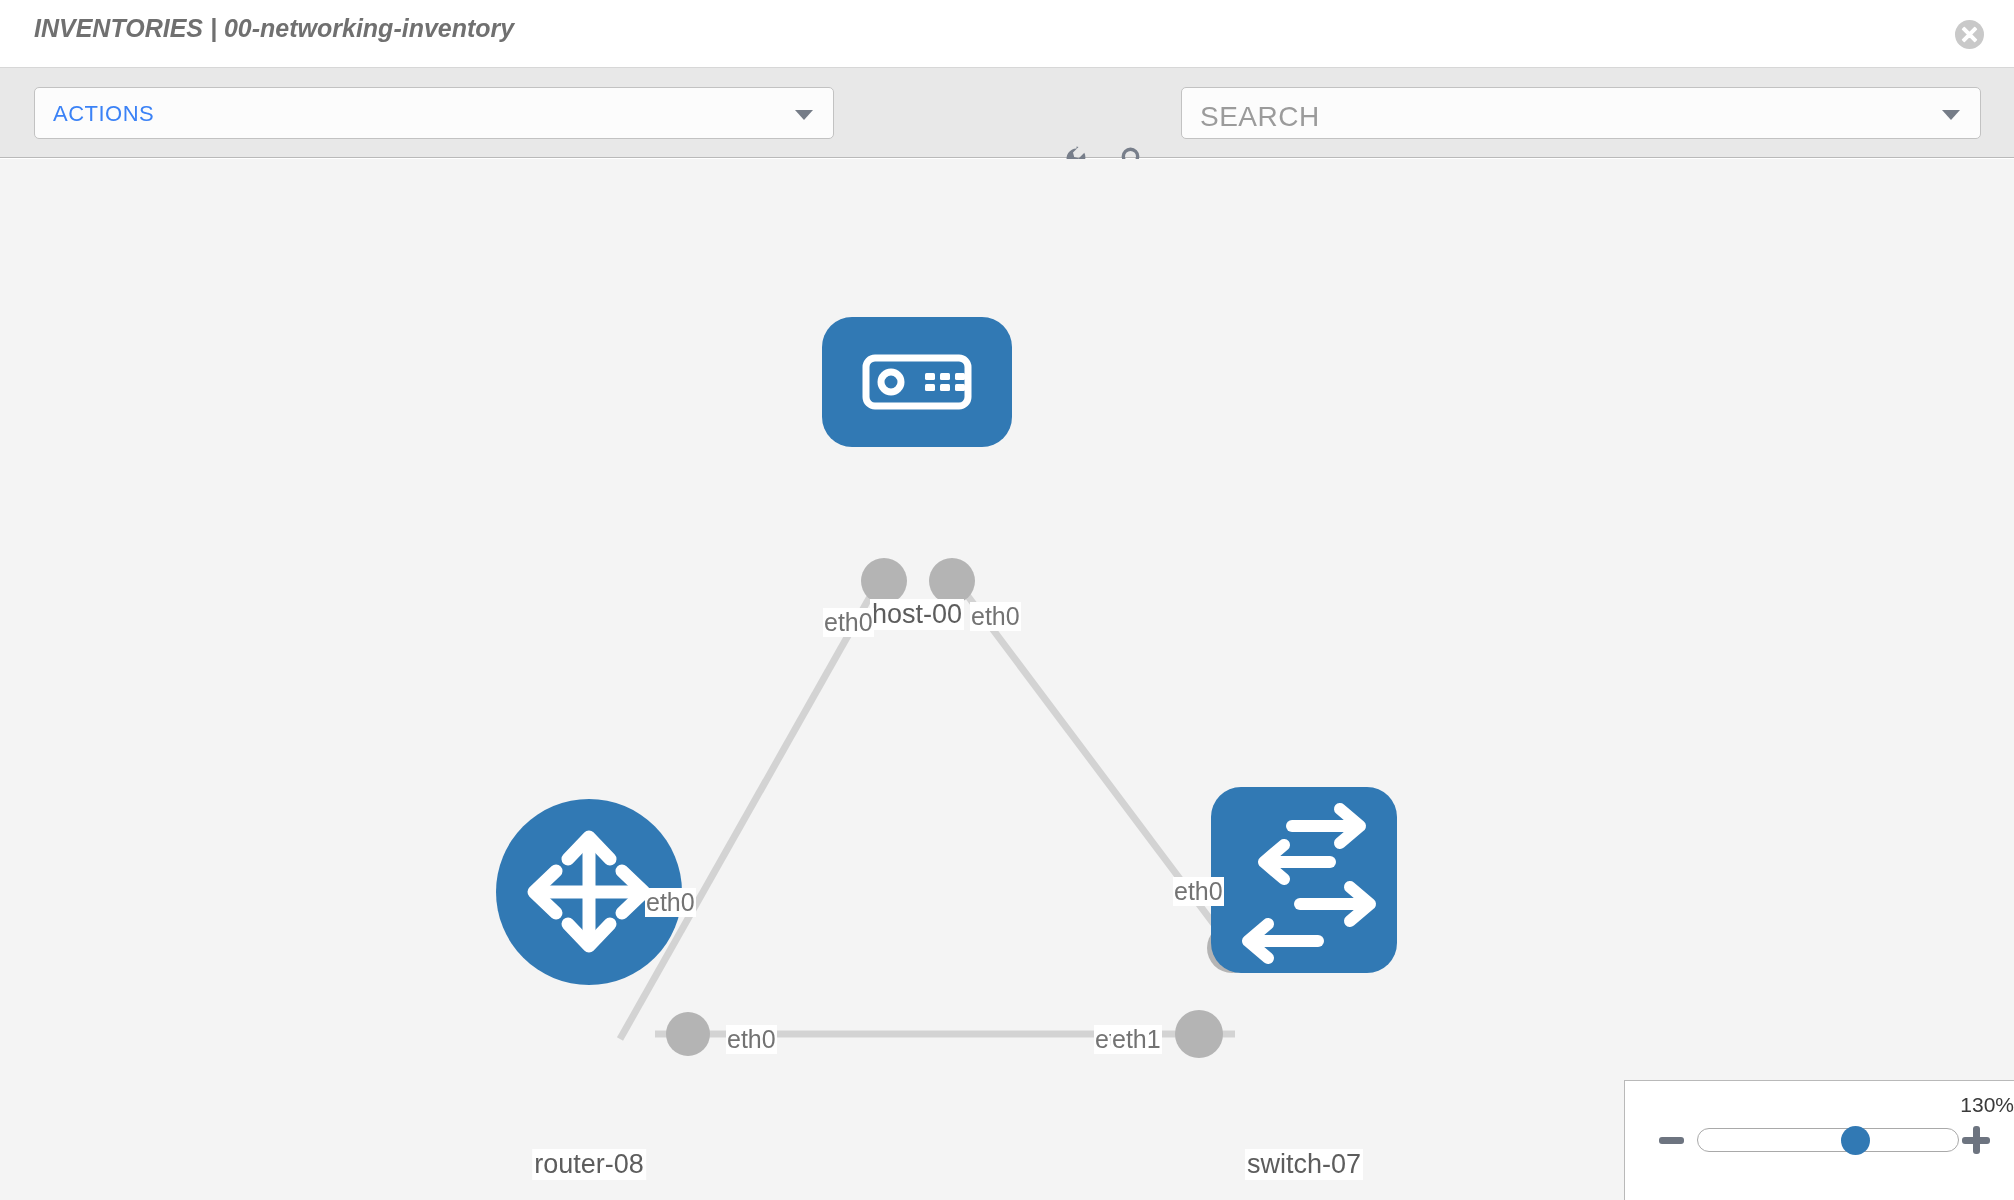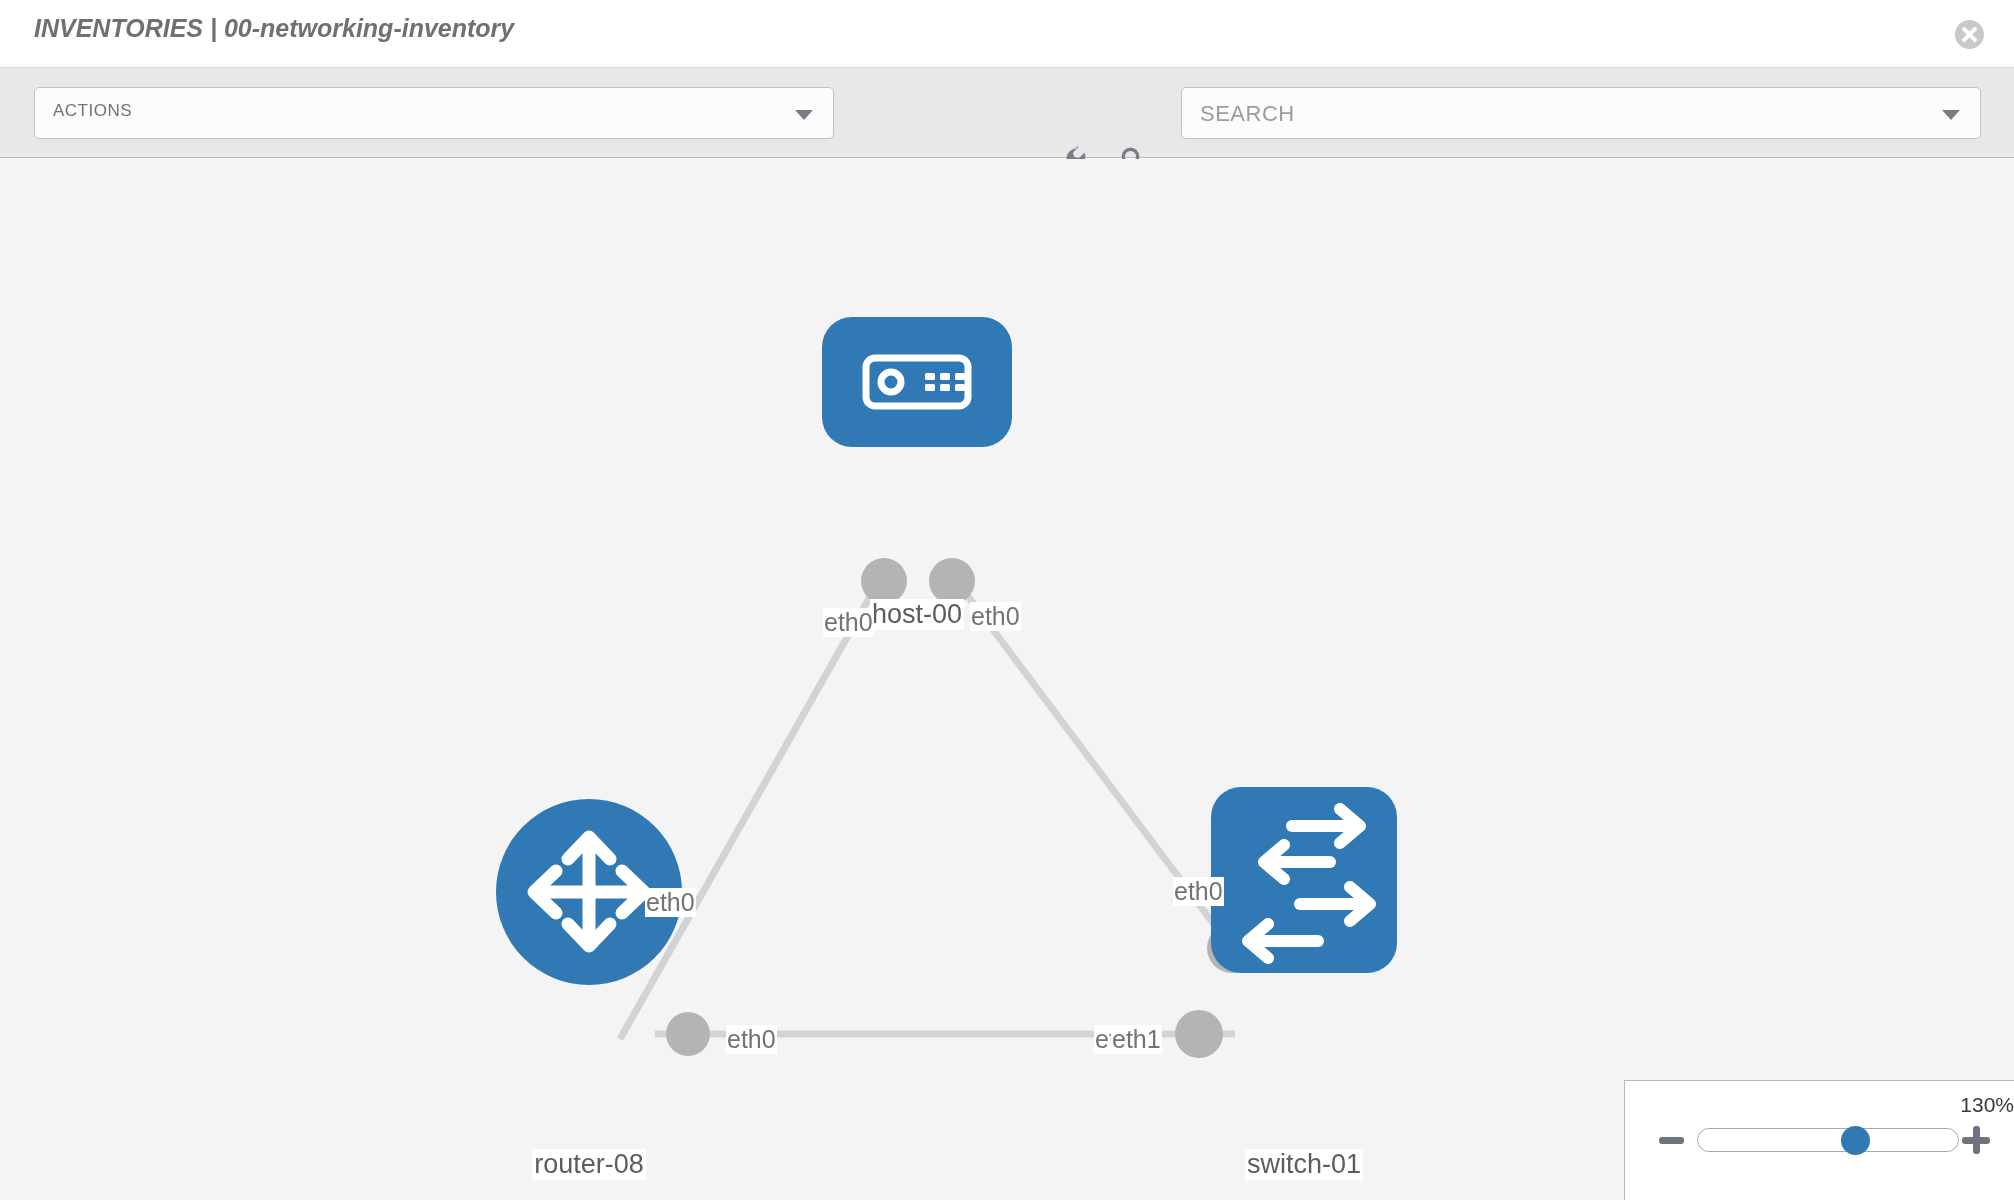--- a/index.html
+++ b/index.html
@@ -42,21 +42,21 @@
   }
   .actions-select {
     position: absolute; left: 34px; top: 19px;
     width: 800px; height: 52px;
     background: #fcfcfc;
     border: 1px solid #c2c2c2;
     border-radius: 5px;
   }
   .actions-label {
     position: absolute; left: 18px; top: 13px;
-    font-size: 17px; color: #737373; letter-spacing: .5px;
+    font-size: 22px; color: #3b82f6; letter-spacing: .5px;
   }
   .caret-down {
     position: absolute; right: 20px; top: 22px;
     width: 0; height: 0;
     border-left: 9px solid transparent;
     border-right: 9px solid transparent;
     border-top: 10px solid #757c87;
   }
   .tool-icon {
     position: absolute; top: 92px;
@@ -67,21 +67,21 @@
 
   .search-box {
     position: absolute; left: 1181px; top: 19px;
     width: 800px; height: 52px;
     background: #fcfcfc;
     border: 1px solid #c2c2c2;
     border-radius: 5px;
   }
   .search-label {
     position: absolute; left: 18px; top: 13px;
-    font-size: 22px; color: #9b9b9b; letter-spacing: .5px; text-align: right;
+    font-size: 28px; color: #9b9b9b; letter-spacing: .5px; text-align: right;
   }
 
   
   .canvas {
     position: absolute; top: 159px; left: 0;
     width: 2014px; height: 1041px;
     background: #f4f4f4;
     overflow: hidden;
   }
   .canvas svg { position: absolute; top: 0; left: 0; }
@@ -255,21 +255,21 @@
           <polyline points="1350,728 1370,745 1350,762"></polyline>
 
           <line x1="1250" y1="782" x2="1318" y2="782"></line>
           <polyline points="1268,765 1248,782 1268,799"></polyline>
         </g>
       </g>
     </svg>
 
     <div class="node-label" style="left:917px; top:432px;margin-top:8px;">host-00</div>
     <div class="node-label" style="left:589px; top:990px;">router-08</div>
-    <div class="node-label" style="left:1304px; top:990px;">switch-01</div>
+    <div class="node-label" style="left:1304px; top:990px;">switch-07</div>
 
     <div class="iface-label" style="left:823px; top:449px;">eth0</div>
     <div class="iface-label" style="left:970px; top:443px;">eth0</div>
     <div class="iface-label" style="left:645px; top:729px;">eth0</div>
     <div class="iface-label" style="left:1173px; top:718px;">eth0</div>
     <div class="iface-label" style="left:726px; top:866px;">eth0</div>
     <div class="iface-label" style="left:1094px; top:866px;">eth</div>
     <div class="iface-label" style="left:1111px; top:866px;">eth1</div>
   </div>
 

